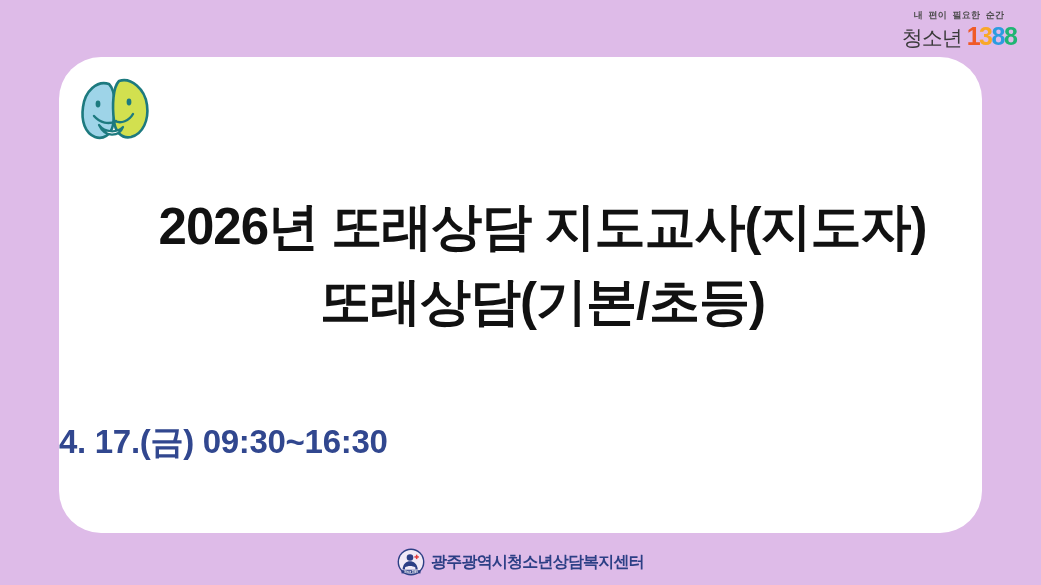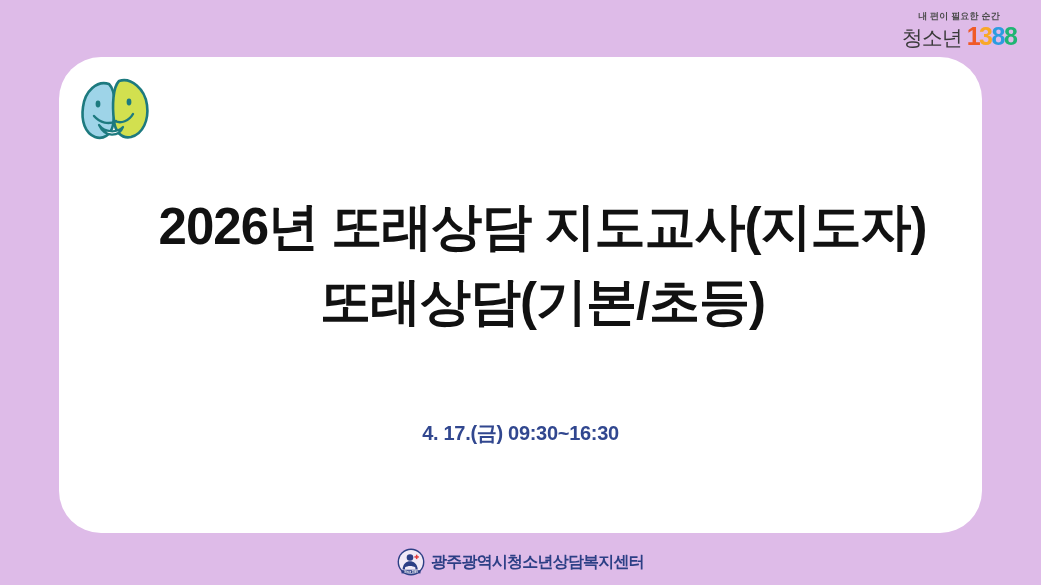--- a/index.html
+++ b/index.html
@@ -23,20 +23,21 @@
     width: 140px;
     text-align: center;
     line-height: 1;
   }
   .brand-tagline {
     font-size: 9px;
     font-weight: bold;
     color: #4b4b4b;
     letter-spacing: .2px;
     margin-bottom: 3px;
+    font-family: Liberation Mono, monospace;
   }
   .brand-main {
     display: flex;
     align-items: baseline;
     justify-content: center;
     gap: 5px;
   }
   .brand-word {
     font-size: 21px;
     font-weight: normal;
@@ -91,22 +92,21 @@
     color: #111111;
     letter-spacing: -1px;
     line-height: 1.48;
     white-space: nowrap;
   }
   .subtitle {
     position: absolute;
     left: 0;
     right: 0;
     top: 363px;
-    text-align: center;
-    font-size: 20px;
+    font-size: 33px;
     font-weight: bold;
     color: #31478f;
     letter-spacing: -.3px;
   }
 
   
   .footer {
     position: absolute;
     left: 0;
     right: 0;

